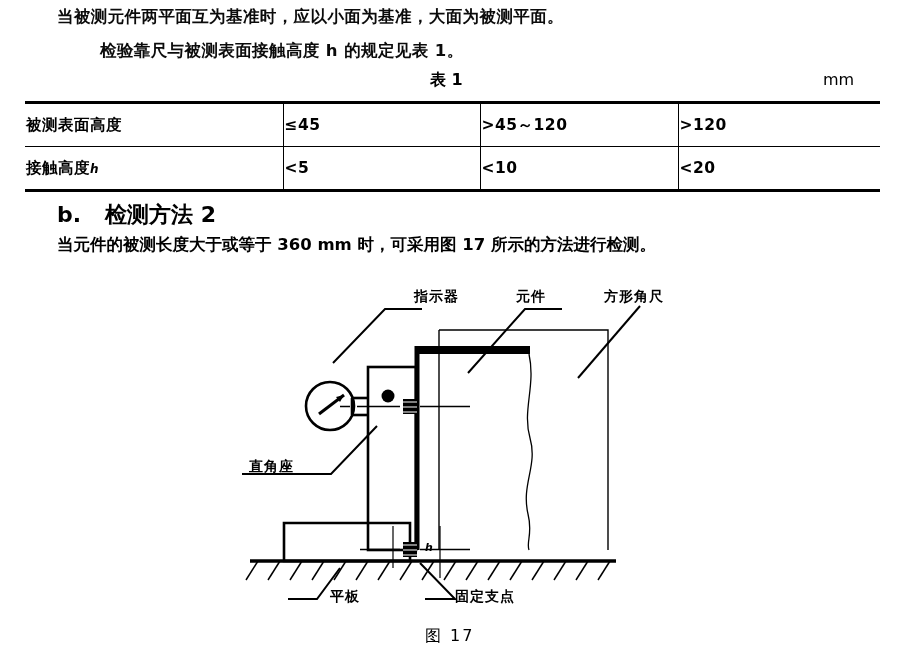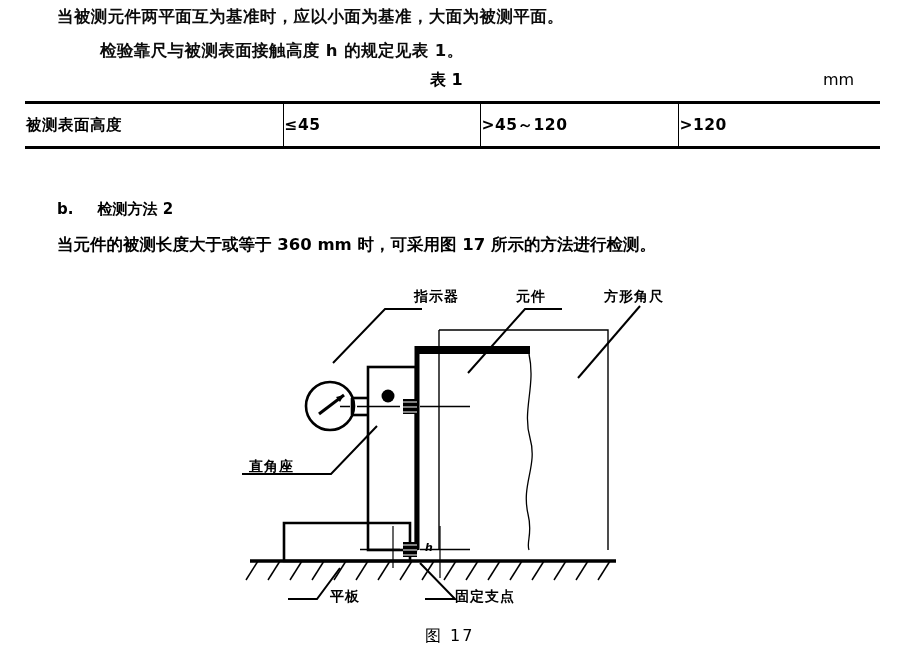--- a/index.html
+++ b/index.html
@@ -81,21 +81,21 @@
     font-size: 12px;
     font-style: italic;
     font-weight: 700;
   }
 
   
   #sub-b {
     position: absolute;
     left: 57px;
     top: 200px;
-    font-size: 15px;
+    font-size: 22px;
     font-weight: 700;
     white-space: nowrap;
   }
   #sub-b .b-marker { margin-right: 24px; }
   #sub-text {
     position: absolute;
     left: 57px;
     top: 234px;
     font-size: 16.5px;
     font-weight: 700;
@@ -149,20 +149,26 @@
       <col style="width:197px">
       <col style="width:198px">
       <col style="width:202px">
     </colgroup>
     <tbody>
       <tr>
         <td>被测表面高度</td>
         <td>≤45</td>
         <td>&gt;45～120</td>
         <td>&gt;120</td>
+      </tr>
+      <tr class="mid-rule">
+        <td><span>接触高度</span><span class="cell-sub">h</span></td>
+        <td>&lt;5</td>
+        <td>&lt;10</td>
+        <td>&lt;20</td>
       </tr>
     </tbody>
   </table>
 
   <div id="sub-b">
     <span class="b-marker">b.</span><span>检测方法 2</span>
   </div>
 
   <div id="sub-text">当元件的被测长度大于或等于 360 mm 时，可采用图 17 所示的方法进行检测。</div>
 

